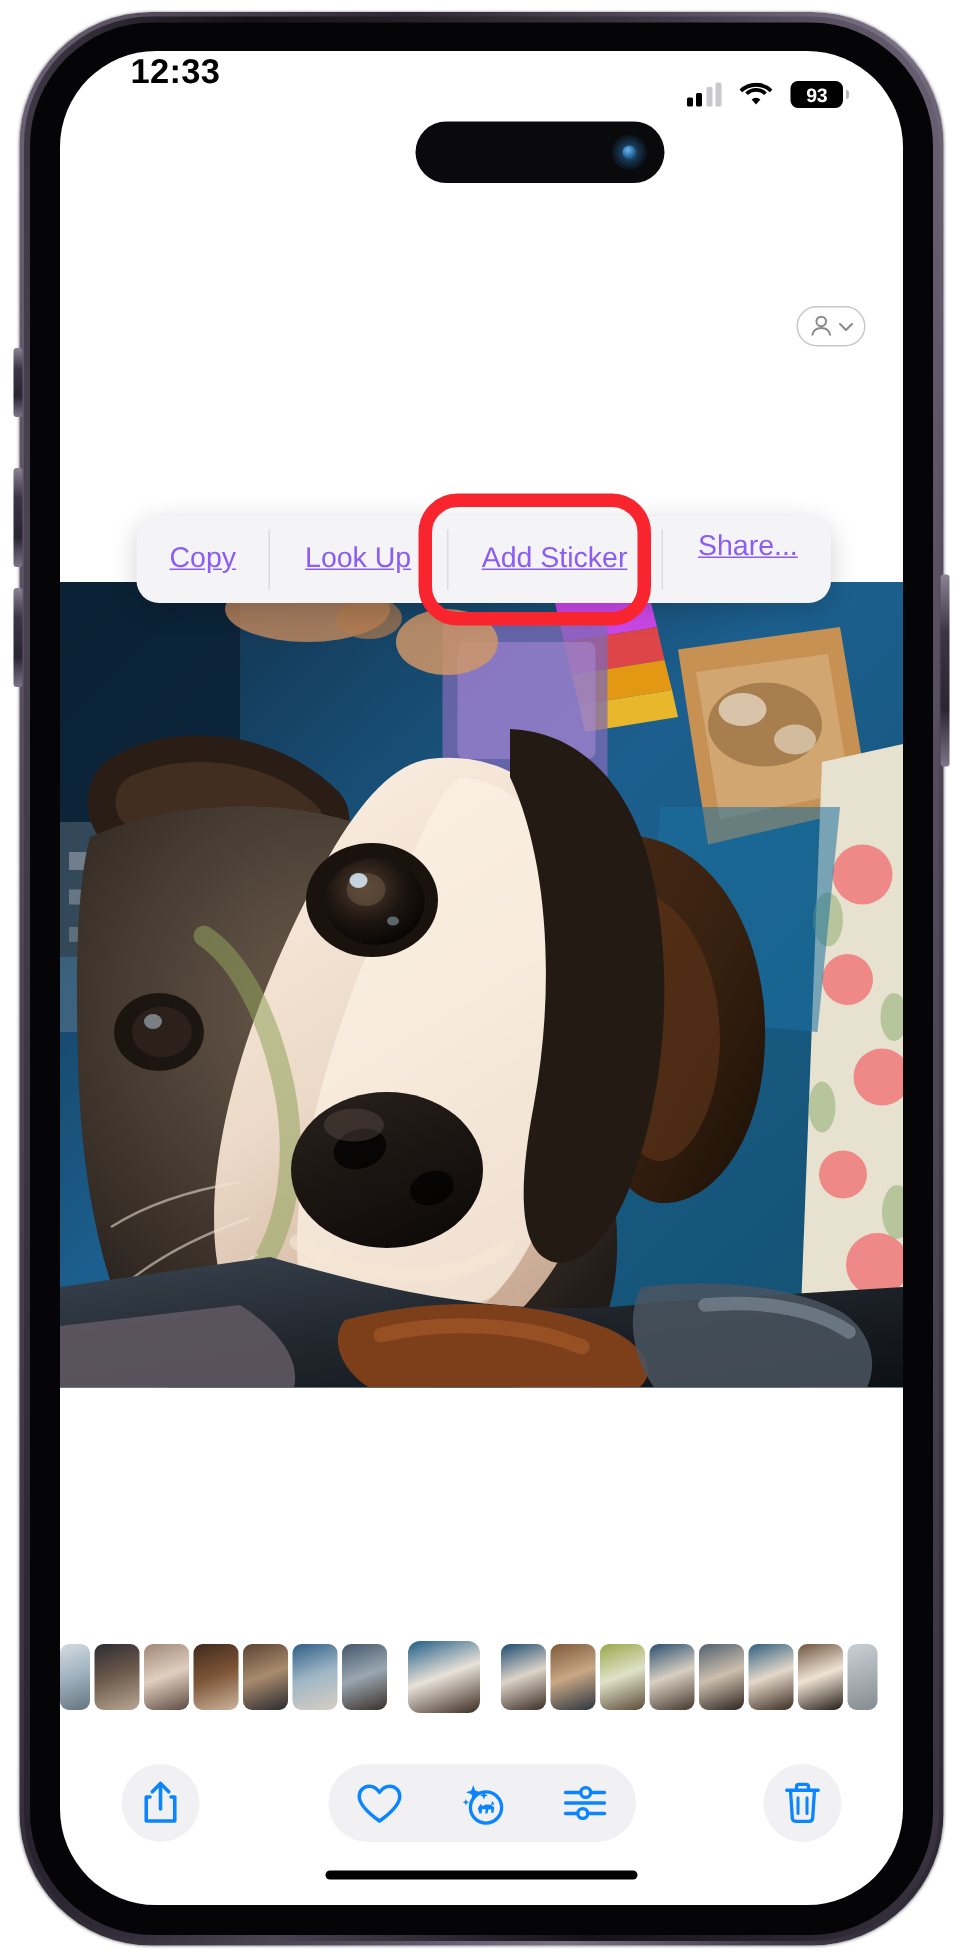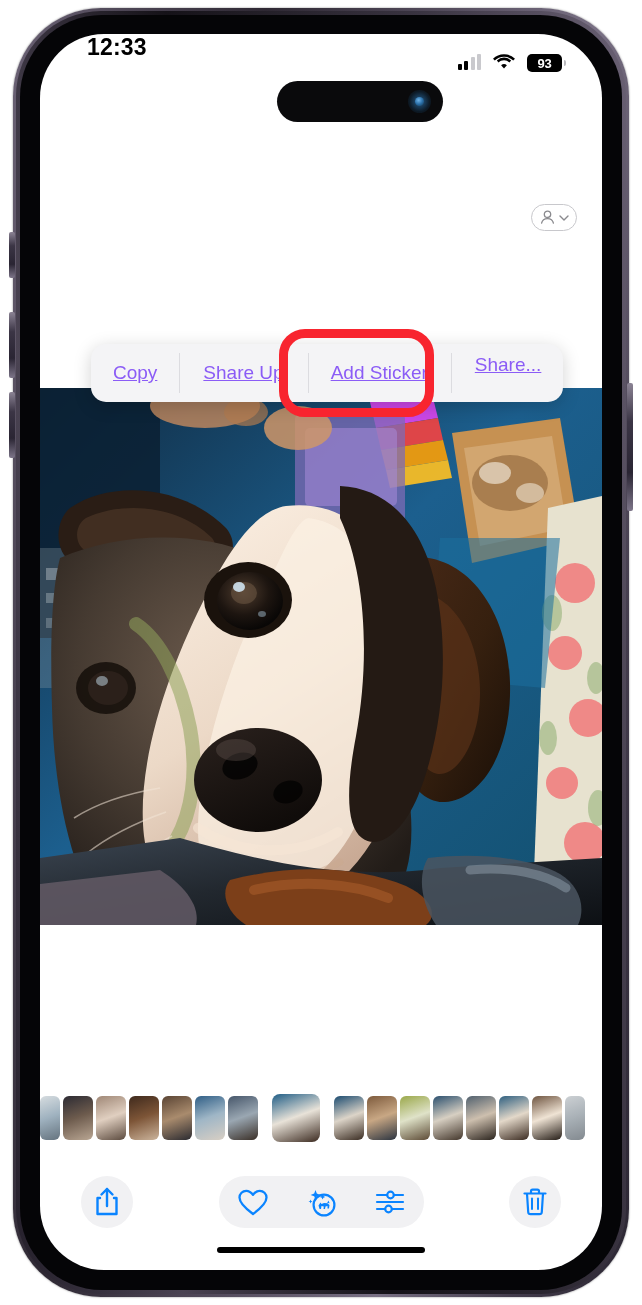--- a/index.html
+++ b/index.html
@@ -64,21 +64,21 @@
 
   
   .status-bar {
     position: absolute; left: 0; top: 0; width: 562px; height: 56px;
     z-index: 50;
   }
   .status-time {
     position: absolute; left: 47px; top: 0;
     font-size: 23px; font-weight: bold; color: #000; letter-spacing: .2px;
   }
-  .status-right { position: absolute; right: 40px; top: 20px; display: flex; align-items: flex-start; gap: 12px; }
+  .status-right { position: absolute; right: 40px; top: 20px; display: flex; align-items: center; gap: 12px; }
   .cell-bars { display: flex; align-items: flex-end; gap: 2.5px; height: 16px; }
   .cell-bars i { display:block; width: 4px; background: #000; border-radius: 1px; }
   .cell-bars i:nth-child(1){ height: 6px; }
   .cell-bars i:nth-child(2){ height: 9.5px; }
   .cell-bars i:nth-child(3){ height: 13px; background:#c9c9cd; }
   .cell-bars i:nth-child(4){ height: 16px; background:#c9c9cd; }
   .wifi-icon { width: 22px; height: 16px; }
   .battery {
     position: relative; width: 35px; height: 18px; border-radius: 5px;
     background: #000; display:flex; align-items:center; justify-content:center;
@@ -355,21 +355,21 @@
         <path d="M190 492 C250 476 318 478 366 498 C392 510 398 528 386 537 L206 537 C186 524 180 504 190 492 Z" fill="#7c3f19"></path>
         <path d="M214 502 C256 492 310 494 348 510" fill="none" stroke="#9c5526" stroke-width="10" opacity="0.8" stroke-linecap="round"></path>
         <path d="M0 496 L120 482 C148 500 160 520 156 537 L0 537 Z" fill="#5f5863" opacity="0.9"></path>
         <path d="M388 470 C438 464 490 470 520 486 C540 498 546 520 538 537 L396 537 C380 514 378 486 388 470 Z" fill="#4a5560" opacity="0.85"></path>
         <path d="M430 482 C470 478 506 486 526 500" fill="none" stroke="#8b99a5" stroke-width="9" opacity="0.55" stroke-linecap="round"></path>
       </svg>
     </div>
 
     <div class="ctx-menu">
       <div class="ctx-item ctx-copy">Copy</div>
-      <div class="ctx-item ctx-lookup">Share Up</div>
+      <div class="ctx-item ctx-lookup">Look Up</div>
       <div class="ctx-item ctx-sticker">Add Sticker</div>
       <div class="ctx-item ctx-share">Share...</div>
     </div>
     <div class="ctx-highlight"></div>
 
     <div class="filmstrip">
         <div class="thumb" style="width: 20px; margin-right: 3px; background: linear-gradient(160deg, rgb(207, 214, 218) 0%, rgb(142, 164, 180) 48%, rgb(74, 91, 104) 100%); margin-left: 0px; opacity: 0.85;"></div>
         <div class="thumb" style="width: 30px; margin-right: 3px; background: linear-gradient(160deg, rgb(44, 43, 51) 0%, rgb(109, 91, 77) 48%, rgb(185, 166, 147) 100%);"></div>
         <div class="thumb" style="width: 30px; margin-right: 3px; background: linear-gradient(160deg, rgb(159, 135, 118) 0%, rgb(224, 207, 192) 48%, rgb(91, 74, 62) 100%);"></div>
         <div class="thumb" style="width: 30px; margin-right: 3px; background: linear-gradient(160deg, rgb(63, 42, 29) 0%, rgb(125, 85, 55) 48%, rgb(203, 180, 156) 100%);"></div>

